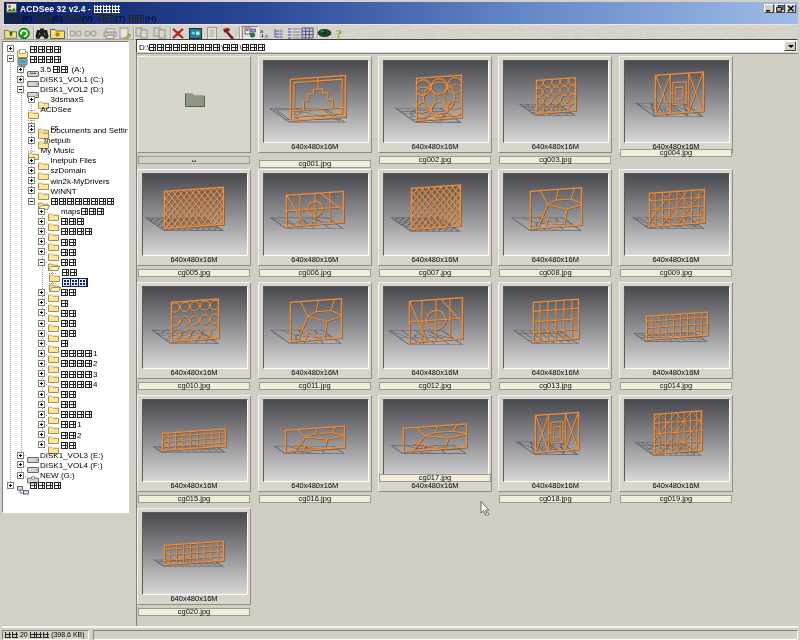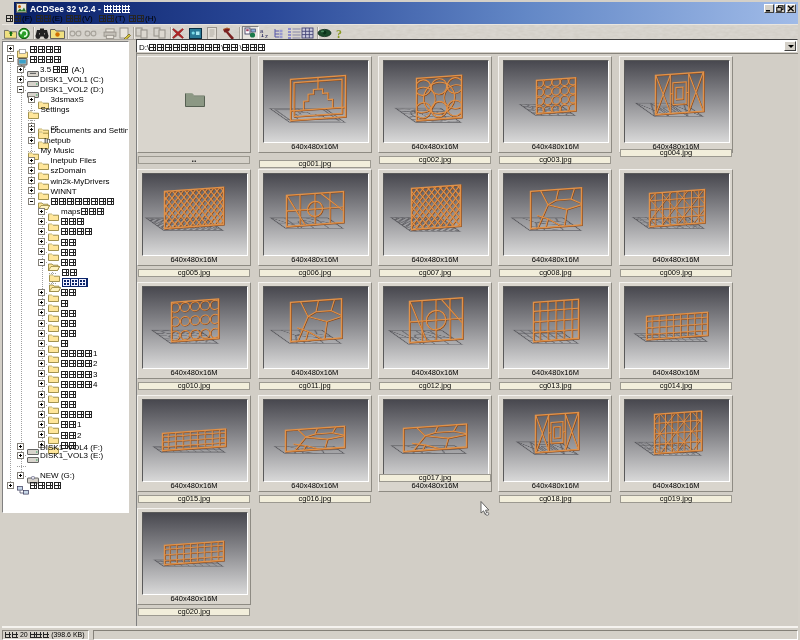--- a/index.html
+++ b/index.html
@@ -1,20 +1,20 @@
 <!DOCTYPE html>
 <html><head><meta charset="utf-8">
 <style>
 *{margin:0;padding:0;box-sizing:border-box}
 html,body{width:800px;height:640px;overflow:hidden;background:#d4d0c8;font-family:"Liberation Sans",sans-serif;position:relative}
 i.z,i.zw,i.zs{display:inline-block;width:7px;height:7px;margin-right:1px;vertical-align:-1px}
 i.z{background:repeating-linear-gradient(0deg,#252525 0 1px,rgba(0,0,0,0) 1px 3px),repeating-linear-gradient(90deg,#252525 0 1px,rgba(0,0,0,0) 1px 4px),linear-gradient(90deg,rgba(0,0,0,0) 0 6px,#252525 6px 7px)}
 i.zw{width:8px;height:8px;background:repeating-linear-gradient(0deg,#fff 0 1px,transparent 1px 3px),repeating-linear-gradient(90deg,#fff 0 1px,transparent 1px 3px)}
 i.zs{background:repeating-linear-gradient(0deg,#f0f0ff 0 1px,transparent 1px 3px),repeating-linear-gradient(90deg,#f0f0ff 0 1px,transparent 1px 3px)}
-.titlebar{position:absolute;left:14px;top:2px;right:2px;height:24px;background:linear-gradient(90deg,#0a2066 0%,#2a4898 32%,#6287c6 65%,#a0bbe8 100%);color:#fff}
+.titlebar{position:absolute;left:4px;top:2px;right:2px;height:24px;background:linear-gradient(90deg,#0a2066 0%,#2a4898 32%,#6287c6 65%,#a0bbe8 100%);color:#fff}
 .ticon{position:absolute;left:2px;top:1px}
 .ttxt{position:absolute;left:16px;top:1.5px;font-size:8.5px;font-weight:bold;letter-spacing:0.1px}
 .wbtns{position:absolute;right:2px;top:1.5px}
 .wb{display:inline-block;width:10px;height:9px;background:#d4d0c8;border:1px solid;border-color:#fff #404040 #404040 #fff;margin-left:1px;position:relative;vertical-align:top}
 .wb svg{display:block;margin:0 auto}
 .menubar{position:absolute;left:2px;top:14px;right:2px;height:10px;font-size:8px;color:#000}
 .mi{position:absolute;top:0px;white-space:nowrap}
 .toolbar{position:absolute;left:2px;top:24px;right:2px;height:16px;border-top:1px solid #e8e5df;border-bottom:1px solid #a8a49c;background:#ccc8c0;overflow:hidden}
 .tbb{position:absolute;top:1px;height:14px;display:flex;align-items:center;justify-content:center}
 .tbb.prs{background:#e8e5df;border:1px solid;border-color:#808080 #fff #fff #808080}
@@ -324,21 +324,21 @@
           <path d="M0.5 2 L4 2 L5 3.2 L10.5 3.2 L10.5 8.5 L0.5 8.5 Z" fill="#ffe69a" stroke="#8a7a30" stroke-width="0.8"></path>
           <path d="M0.5 2 L4 2 L5 3.2" fill="none" stroke="#fff7d0" stroke-width="0.7"></path>
         </svg></span>
       <span class="tl" style="left:47.5px">3dsmaxS</span>
     </div>
     <div class="ti" style="top:62.96px">
       <span class="tic" style="left:24.5px"><svg width="11" height="9" viewBox="0 0 11 9">
           <path d="M0.5 2 L4 2 L5 3.2 L10.5 3.2 L10.5 8.5 L0.5 8.5 Z" fill="#ffe69a" stroke="#8a7a30" stroke-width="0.8"></path>
           <path d="M0.5 2 L4 2 L5 3.2" fill="none" stroke="#fff7d0" stroke-width="0.7"></path>
         </svg></span>
-      <span class="tl" style="left:37.5px">Settings</span>
+      <span class="tl" style="left:37.5px">ACDSee</span>
     </div>
     <div class="ti" style="top:80px">
       <span class="pb pp" style="left:24.5px"></span>
       <span class="tic" style="left:34.5px"><svg width="11" height="9" viewBox="0 0 11 9">
           <path d="M0.5 2 L4 2 L5 3.2 L10.5 3.2 L10.5 8.5 L0.5 8.5 Z" fill="#ffe69a" stroke="#8a7a30" stroke-width="0.8"></path>
           <path d="M0.5 2 L4 2 L5 3.2" fill="none" stroke="#fff7d0" stroke-width="0.7"></path>
         </svg></span>
       <span class="tl" style="left:47.5px">cs</span>
     </div>
     <div class="ti" style="top:83.28px">
@@ -595,21 +595,21 @@
       <span class="tl" style="left:58.0px"><i class="z"></i><i class="z"></i></span>
     </div>
     <div class="ti" style="top:408.4px">
       <span class="pb pp" style="left:14.0px"></span>
       <span class="tic" style="left:24.0px"><svg width="12" height="8" viewBox="0 0 12 8">
           <rect x="0.5" y="1.5" width="11" height="5" rx="0.5" fill="#d8d4cc" stroke="#444" stroke-width="0.8"></rect>
           <circle cx="9.8" cy="4" r="0.7" fill="#3a6"></circle>
         </svg></span>
       <span class="tl" style="left:37.0px">DISK1_VOL3 (E:)</span>
     </div>
-    <div class="ti" style="top:400px">
+    <div class="ti" style="top:418px">
       <span class="pb pp" style="left:14.0px"></span>
       <span class="tic" style="left:24.0px"><svg width="12" height="8" viewBox="0 0 12 8">
           <rect x="0.5" y="1.5" width="11" height="5" rx="0.5" fill="#d8d4cc" stroke="#444" stroke-width="0.8"></rect>
           <circle cx="9.8" cy="4" r="0.7" fill="#3a6"></circle>
         </svg></span>
       <span class="tl" style="left:37.0px">DISK1_VOL4 (F:)</span>
     </div>
     <div class="ti" style="top:428.72px">
       <span class="pb pp" style="left:14.0px"></span>
       <span class="tic" style="left:24.0px"><svg width="12" height="9" viewBox="0 0 12 9">

